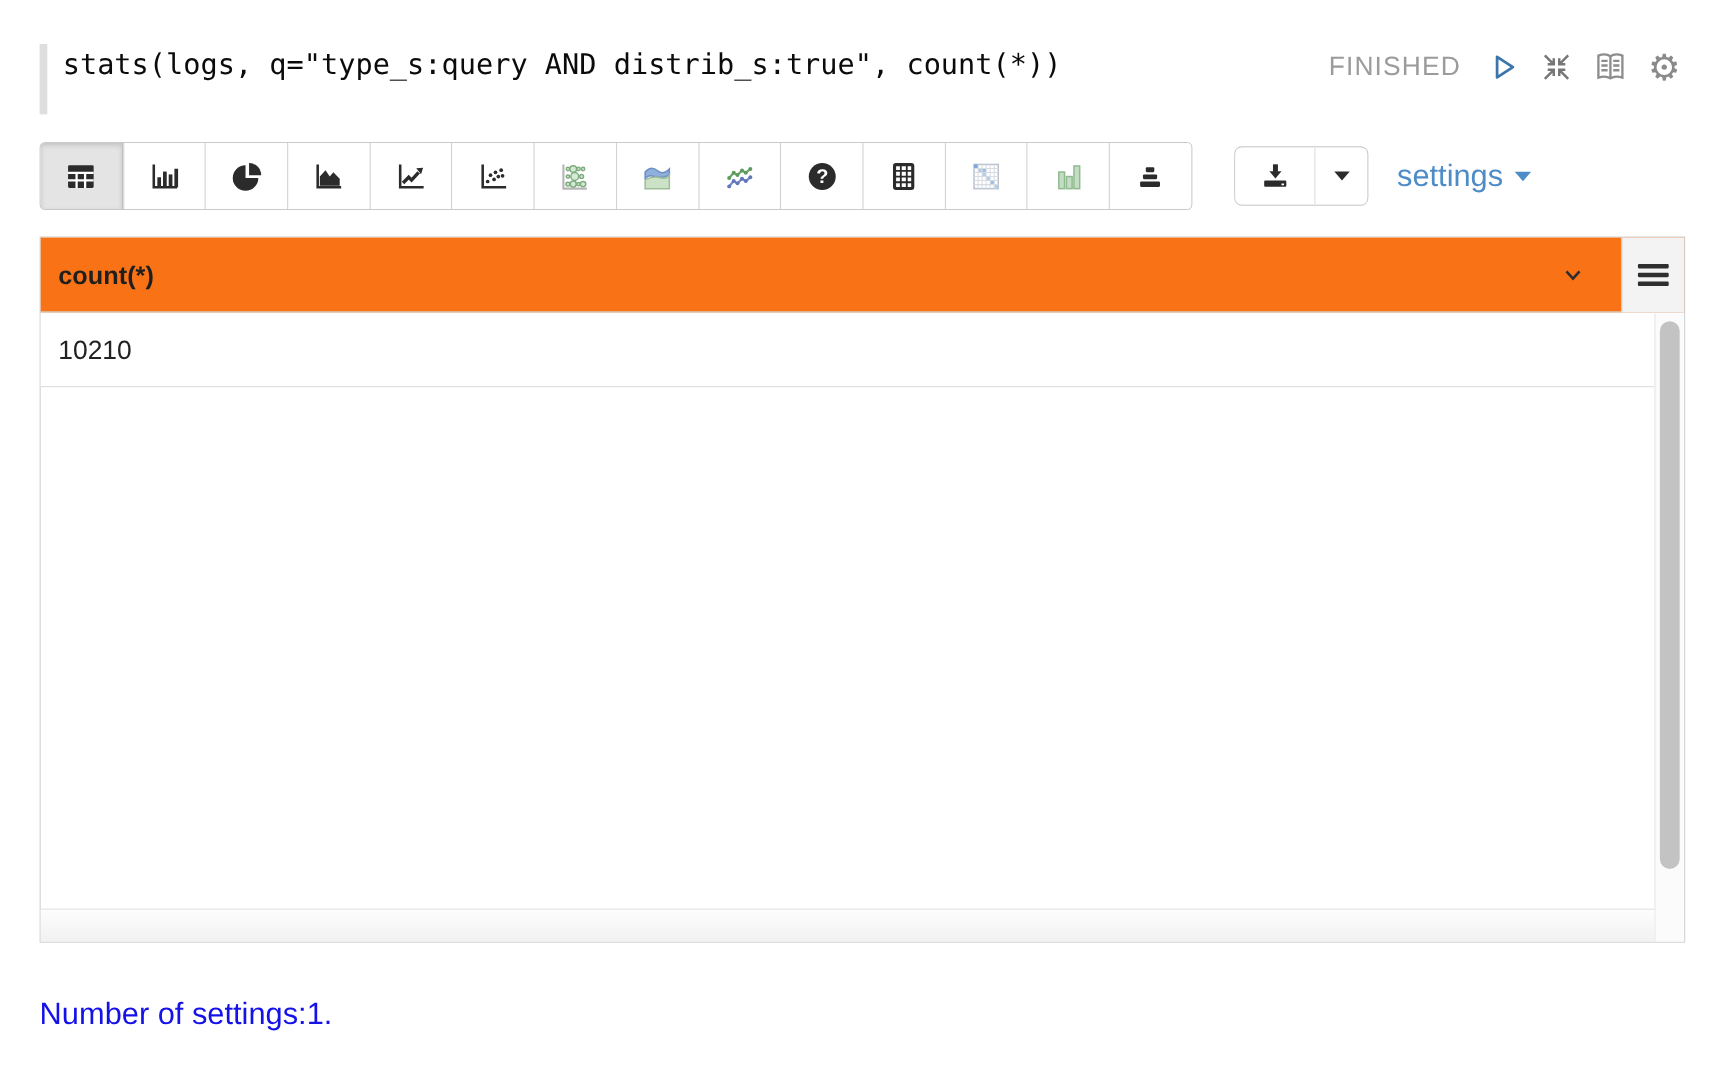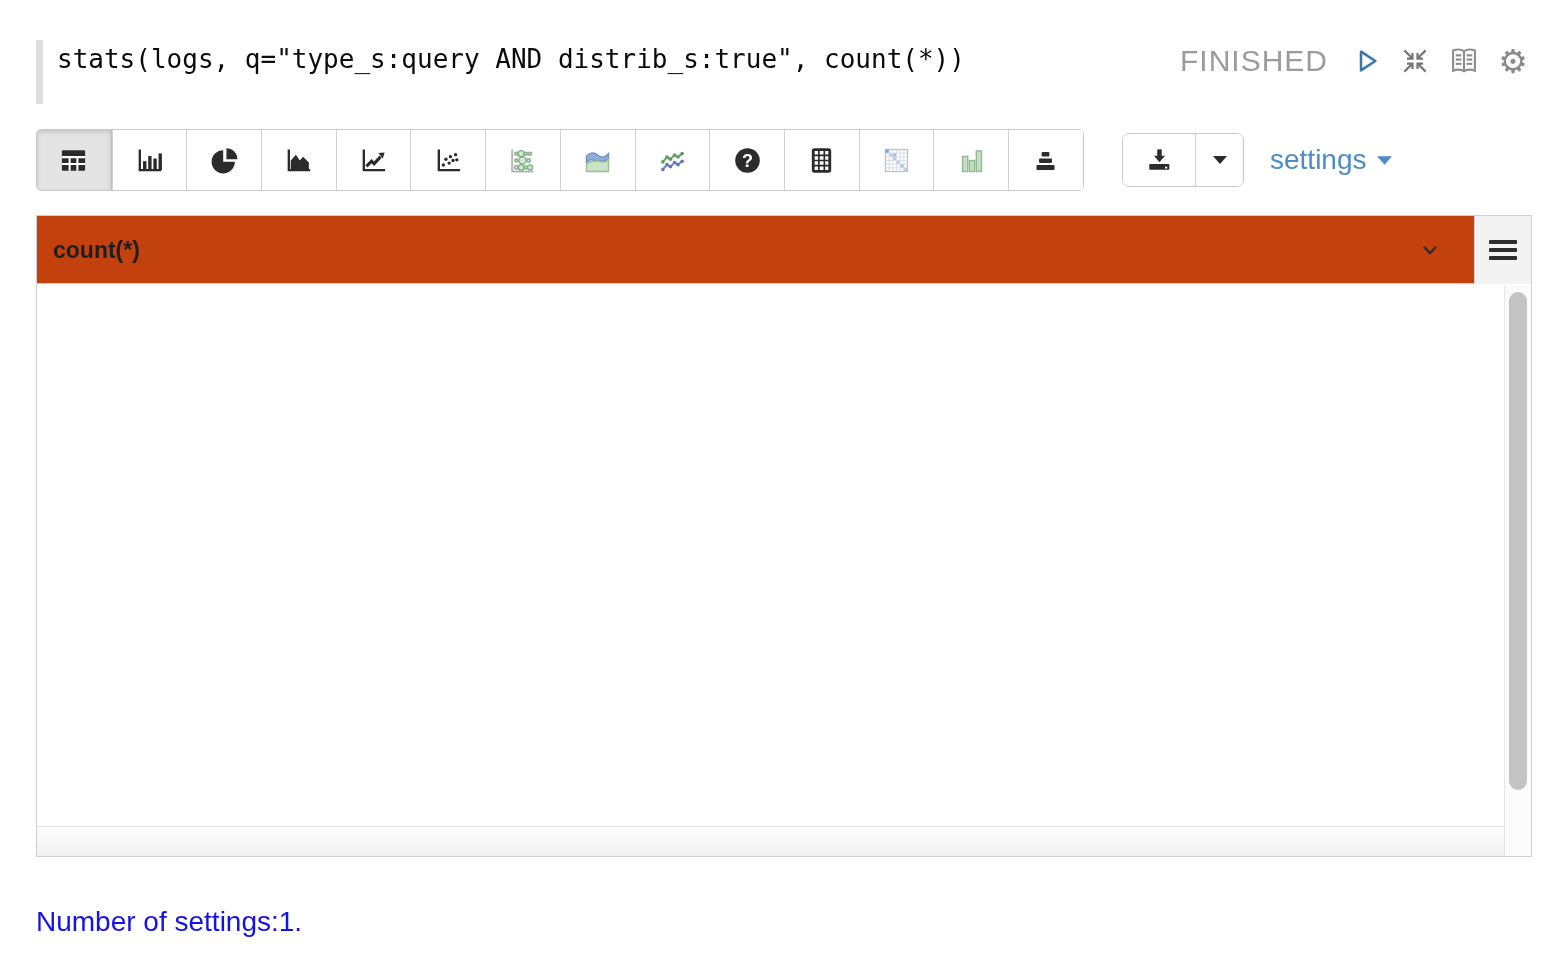--- a/index.html
+++ b/index.html
@@ -13,21 +13,21 @@
 
   
   .code-gutter { position:absolute; left:36px; top:40px; width:7px; height:64px; background:#dedede; }
   .code-line {
     position:absolute; left:57px; top:43px; white-space:pre;
     font-family:"DejaVu Sans Mono", monospace; font-size:26px; line-height:32px; color:#0b0b0b;
   }
 
   
   .para-controls { position:absolute; top:40px; right:36px; height:42px; display:flex; align-items:center; gap:15px; }
-  .status-label { color:#9b9b9b; font-size:30px; letter-spacing:1px; margin-right:6px; }
+  .status-label { color:#9b9b9b; font-size:24px; letter-spacing:1px; margin-right:6px; }
   .ctl { display:flex; align-items:center; justify-content:center; width:34px; height:36px; cursor:pointer; }
   .gear-glyph { font-size:33px; color:#8a8a8a; line-height:1; font-family:"DejaVu Sans", sans-serif; }
 
   
   .viz-group {
     position:absolute; left:36px; top:129px; height:62px;
     display:inline-flex; background:#fff;
     border:1px solid #c9c9c9; border-radius:5px; overflow:hidden;
   }
   .viz-btn {
@@ -53,21 +53,21 @@
     font-size:28px; color:#4e8cc8; cursor:pointer;
   }
 
   
   .grid {
     position:absolute; left:36px; top:215px; width:1496px; height:642px;
     border:1px solid #cfcfcf; background:#fff;
   }
   .grid-header {
     position:absolute; left:0; top:0; right:0; height:68px;
-    background:#c2410c; border-bottom:1px solid #cfcfcf;
+    background:#f97316; border-bottom:1px solid #cfcfcf;
   }
   .col-title {
     position:absolute; left:16px; top:0; height:68px; line-height:68px;
     font-size:23px; font-weight:bold; color:#1f1f1f;
   }
   .col-caret { position:absolute; right:87px; top:21px; cursor:pointer; }
   .grid-menu-box {
     position:absolute; right:0; top:0; width:57px; height:68px;
     background:#f3f3f3; border-left:1px solid #cfcfcf;
     display:flex; align-items:center; justify-content:center; cursor:pointer;
@@ -354,20 +354,23 @@
   </div>
 
   <div class="grid-menu-box">
     <span class="ham">
         <i></i>
         <i></i>
         <i></i>
       </span>
   </div>
 
+  <div class="grid-row">
+    <span>10210</span>
+  </div>
 
   <div class="scroll-col">
     <div class="scroll-thumb"></div>
   </div>
 
   <div class="grid-footer"></div>
 </div>
 
 <div class="results-line">Number of settings:1.</div>
 

